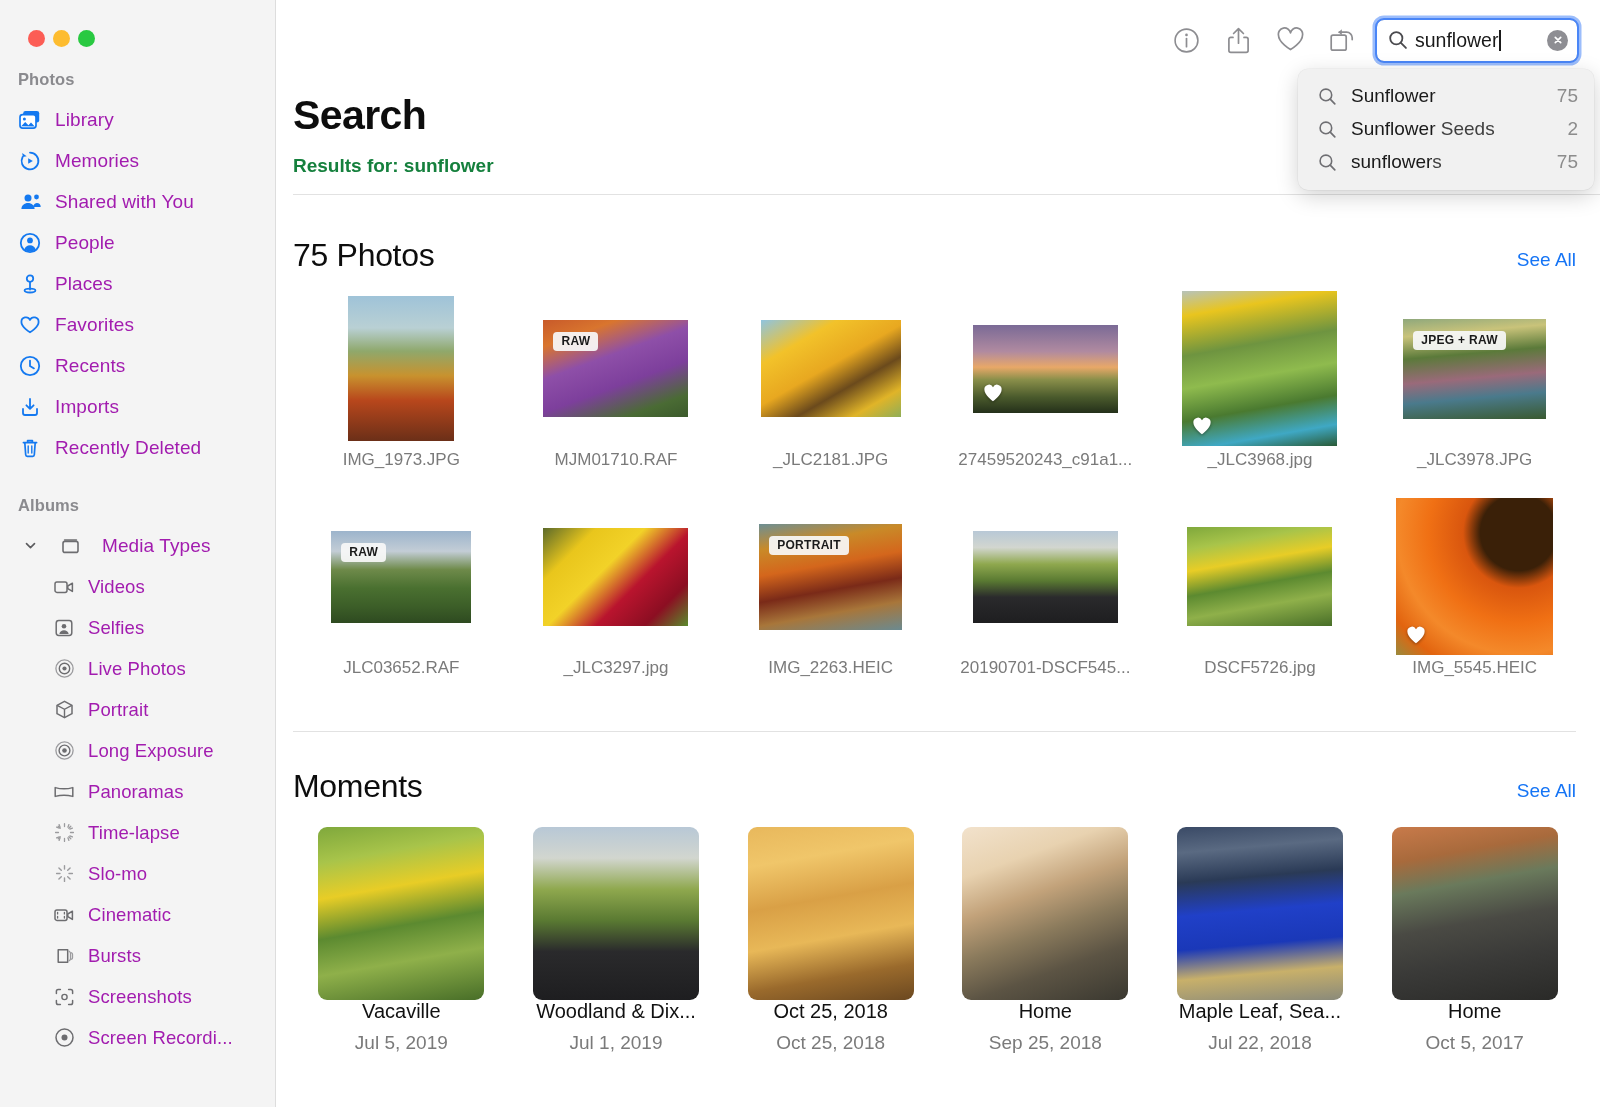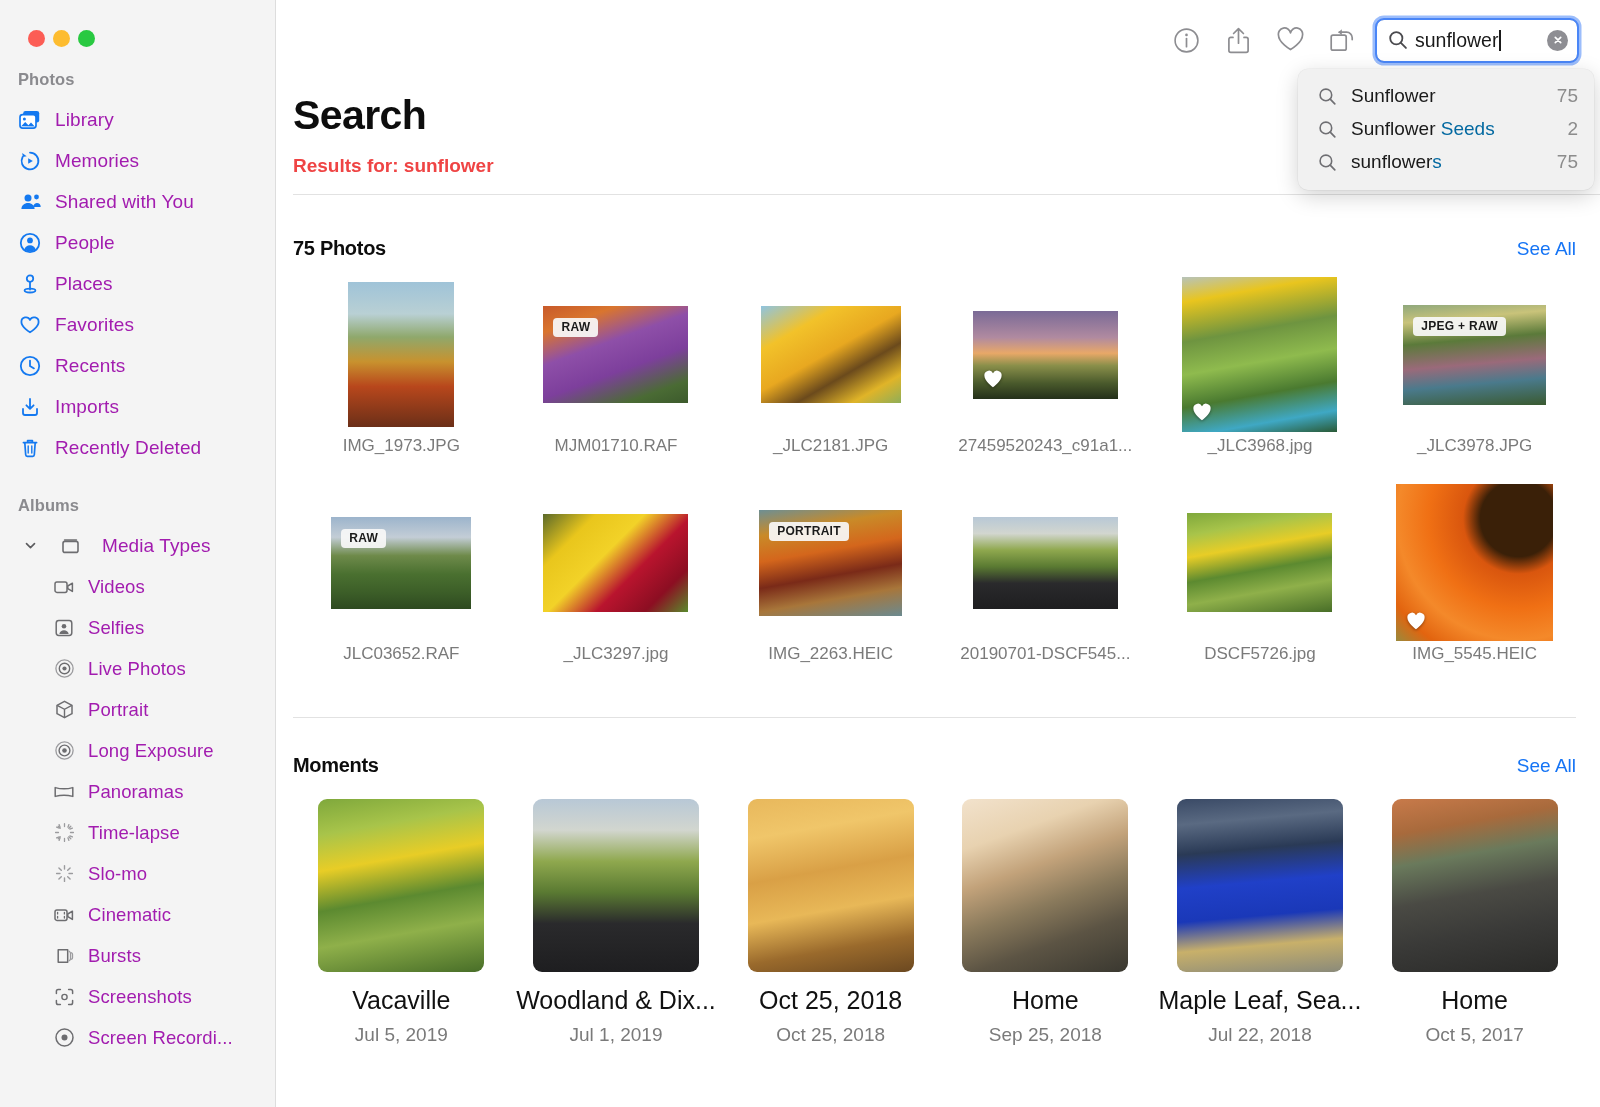--- a/index.html
+++ b/index.html
@@ -149,59 +149,59 @@
     z-index: 40;
   }
   .sugg-row {
     display: flex; align-items: center;
     height: 33px;
     padding: 0 16px 0 20px;
     gap: 14px;
     cursor: default;
   }
   .sugg-label { flex: 1 1 auto; font-size: 19px; color: #1a1a1a; white-space: nowrap; }
-  .sugg-label .dim { color: #0369a1; }
+  .sugg-label .dim { color: #404040; }
   .sugg-count { font-size: 19px; color: #8c8c8c; }
 
   
   #content {
     position: absolute;
     top: 0; left: 0; right: 0; bottom: 0;
     padding: 0 0 0 0;
     overflow: hidden;
   }
   #page-head { padding: 95px 0 0 17px; }
   #page-title {
     font-size: 41px;
     font-weight: bold;
     color: #0d0d0d;
     letter-spacing: -0.6px;
     line-height: 1;
   }
   #results-for {
     margin-top: 19px;
     font-size: 19px;
-    color: #ef4444;
+    color: #15803d;
     font-weight: 600;
   }
   .hr {
     height: 1px;
     background: #e2e2e2;
     margin: 17px 0 0 17px;
   }
 
   .section-head {
     display: flex;
     align-items: baseline;
     justify-content: space-between;
     padding: 0 24px 0 17px;
   }
   .section-title {
-    font-size: 20px;
-    font-weight: bold;
+    font-size: 32px;
+    font-weight: normal;
     color: #0d0d0d;
     letter-spacing: -0.3px;
   }
   .see-all {
     font-size: 19px;
     color: #1574f5;
     cursor: default;
   }
 
   
@@ -267,23 +267,22 @@
   .moment-cell {
     display: flex; flex-direction: column; align-items: center;
   }
   .moment-thumb {
     width: 166px; height: 173px;
     border-radius: 9px;
     overflow: hidden;
     position: relative;
   }
   .moment-title {
-    font-size: 25px;
+    font-size: 20px;
     color: #111111;
-    margin-top: 14px;
     white-space: nowrap;
     font-weight: 400;
   }
   .moment-date {
     font-size: 19px;
     color: #7a7a7a;
     margin-top: 9px;
     white-space: nowrap;
   }
   .moments-grid { position: relative; z-index: 2; }

